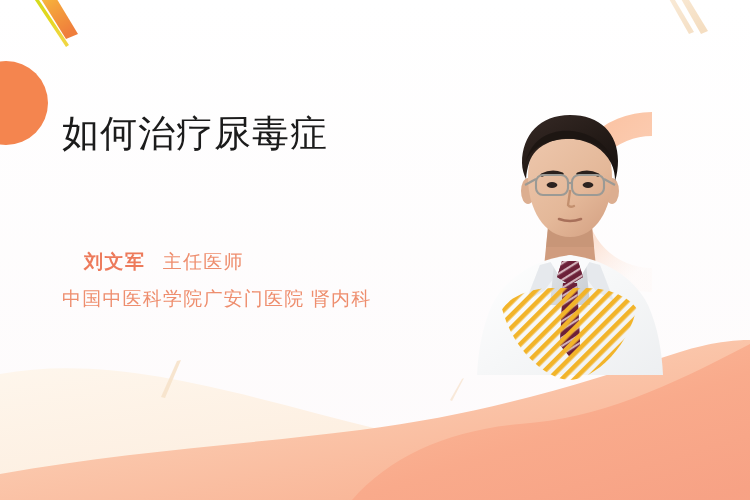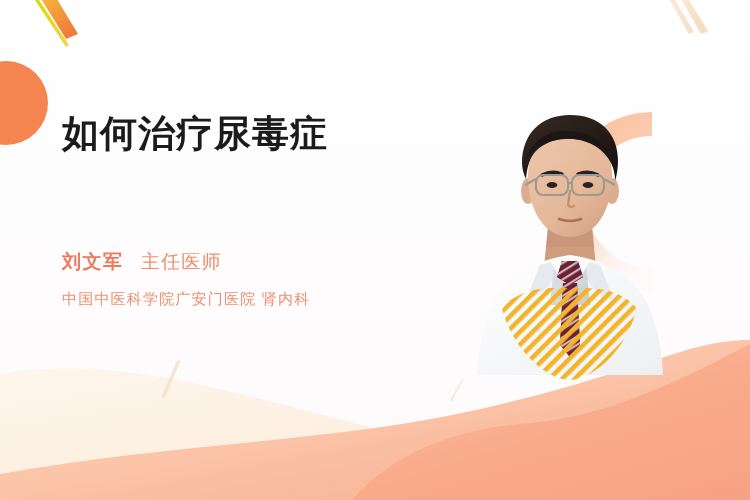--- a/index.html
+++ b/index.html
@@ -22,38 +22,39 @@
   
   .text-block {
     position:absolute;
     left:62px; top:112px;
     width:420px;
     z-index:40;
   }
   .title {
     font-size:37px;
     line-height:1.18;
-    font-weight:700;
+    font-weight:400;
     color:#1b1b1b;
     letter-spacing:1px;
     white-space:nowrap;
   }
   .credline {
     position:absolute;
     left:62px;
     z-index:40;
     white-space:nowrap;
   }
   #cred-1 { top:249px; font-size:19px; line-height:26px; }
-  #cred-2 { top:286px; font-size:15px; line-height:26px; }
+  #cred-2 { top:286px; font-size:19px; line-height:26px; }
 
   .doc-name {
     font-weight:bold;
     color:#ED7A5B;
     letter-spacing:1.5px;
+    margin-left:22px;
   }
   .doc-title {
     color:#EE8E6E;
     letter-spacing:1.2px;
     margin-left:12px;
   }
   .doc-org {
     color:#EE8E6E;
     letter-spacing:1.2px;
   }

